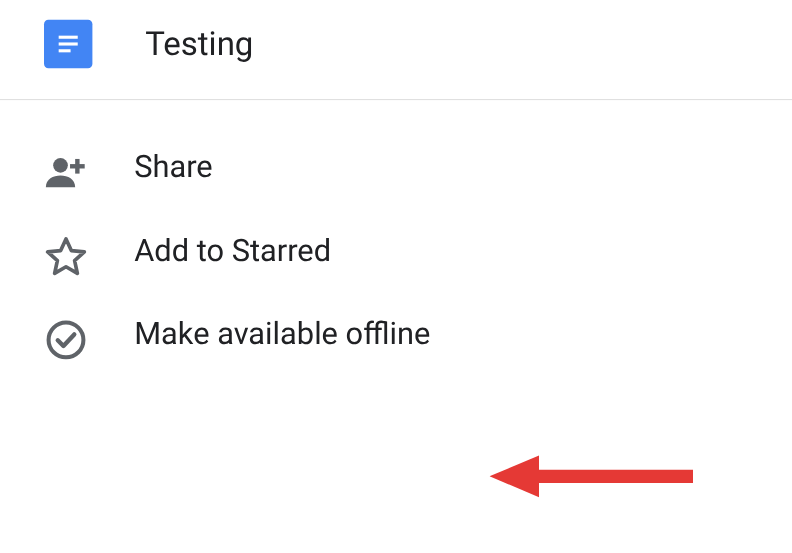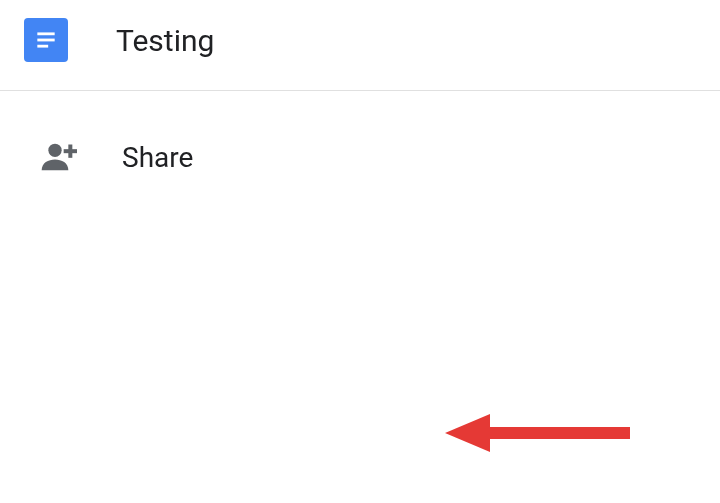--- a/index.html
+++ b/index.html
@@ -8,21 +8,21 @@
       height: 503px;
       font-family: Roboto, 'Segoe UI', Arial, sans-serif;
       background: #ffffff;
       color: #202124;
       position: relative;
       overflow: hidden;
     }
     .header-row {
       display: flex;
       align-items: center;
-      padding: 18px 0 28px 24px;
+      padding: 18px 0 28px 40px;
       border-bottom: 1px solid #e0e0e0;
     }
     .doc-icon {
       width: 44px;
       height: 44px;
       background: #4285f4;
       border-radius: 4px;
       display: flex;
       align-items: center;
       justify-content: center;
@@ -32,21 +32,21 @@
       margin-left: 48px;
       font-size: 30px;
       font-weight: 400;
       color: #202124;
     }
     .menu-list {
       padding-top: 28px;
     }
     .menu-item {
       display: flex;
-      align-items: center;
+      align-items: flex-start;
       padding: 16px 0 16px 38px;
       cursor: pointer;
       min-height: 72px;
     }
     .menu-icon-wrap {
       width: 44px;
       height: 44px;
       display: flex;
       align-items: center;
       justify-content: center;
@@ -88,21 +88,38 @@
         <circle cx="9" cy="8" r="4" fill="#5f6368"></circle>
         <path d="M1 20 C1 15.5 5 13.5 9 13.5 C13 13.5 17 15.5 17 20 L1 20 Z" fill="#5f6368"></path>
         <rect x="17" y="4.5" width="2.4" height="8" fill="#5f6368"></rect>
         <rect x="14.2" y="7.3" width="8" height="2.4" fill="#5f6368"></rect>
       </svg>
     </div>
     <div class="menu-label">Share</div>
   </div>
 
 
+  <div class="menu-item">
+    <div class="menu-icon-wrap">
+      <svg width="40" height="40" viewBox="0 0 24 24">
+        <path d="M12 2.5 L14.9 8.9 L22 9.6 L16.7 14.3 L18.2 21.3 L12 17.7 L5.8 21.3 L7.3 14.3 L2 9.6 L9.1 8.9 Z" fill="none" stroke="#5f6368" stroke-width="2" stroke-linejoin="round"></path>
+      </svg>
+    </div>
+    <div class="menu-label">Add to Starred</div>
+  </div>
 
+  <div class="menu-item">
+    <div class="menu-icon-wrap">
+      <svg width="40" height="40" viewBox="0 0 24 24">
+        <circle cx="12" cy="12" r="9.5" fill="none" stroke="#5f6368" stroke-width="2.2"></circle>
+        <path d="M7.5 12.2 L10.6 15.3 L16.5 9" fill="none" stroke="#5f6368" stroke-width="2.4" stroke-linecap="round" stroke-linejoin="round"></path>
+      </svg>
+    </div>
+    <div class="menu-label">Make available offline</div>
+  </div>
 
 </div>
 
 <div class="annotation-arrow">
   <svg width="190" height="50" viewBox="0 0 190 50">
     <line x1="185" y1="25" x2="35" y2="25" stroke="#e53935" stroke-width="12"></line>
     <polygon points="0,25 45,6 45,44" fill="#e53935"></polygon>
   </svg>
 </div>
 

